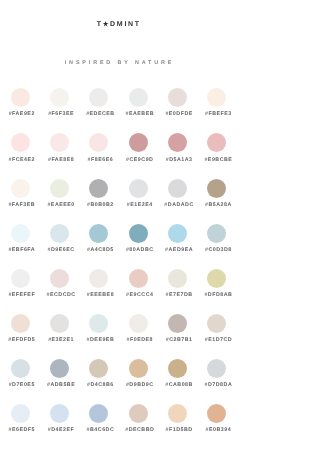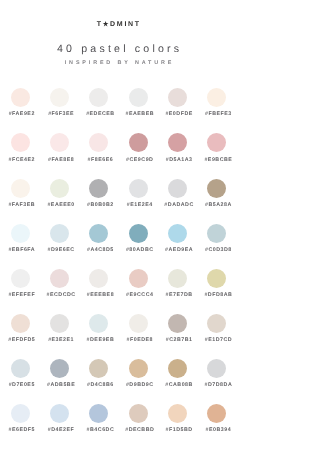--- a/index.html
+++ b/index.html
@@ -47,21 +47,20 @@
 </style>
 </head>
 <body>
 
 <div class="page">
 
   <div class="brand">
     <span>T</span><span class="star">★</span><span>DMINT</span>
   </div>
 
-  <div class="title">40 pastel colors</div>
   <div class="subtitle">INSPIRED BY NATURE</div>
 
   <div class="grid">
       <div class="cell">
         <div class="dot" style="background: rgb(250, 233, 226);"></div>
         <div class="hex">#FAE9E2</div>
       </div>
       <div class="cell">
         <div class="dot" style="background: rgb(246, 243, 238);"></div>
         <div class="hex">#F6F3EE</div>

